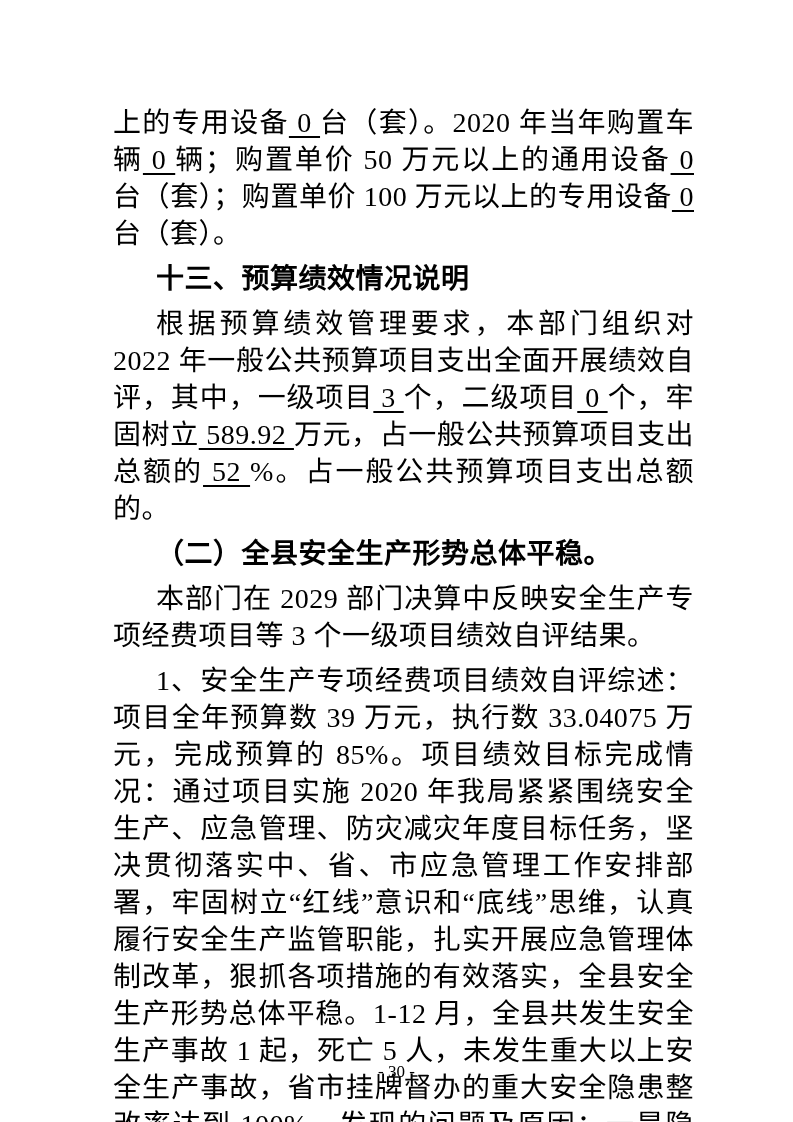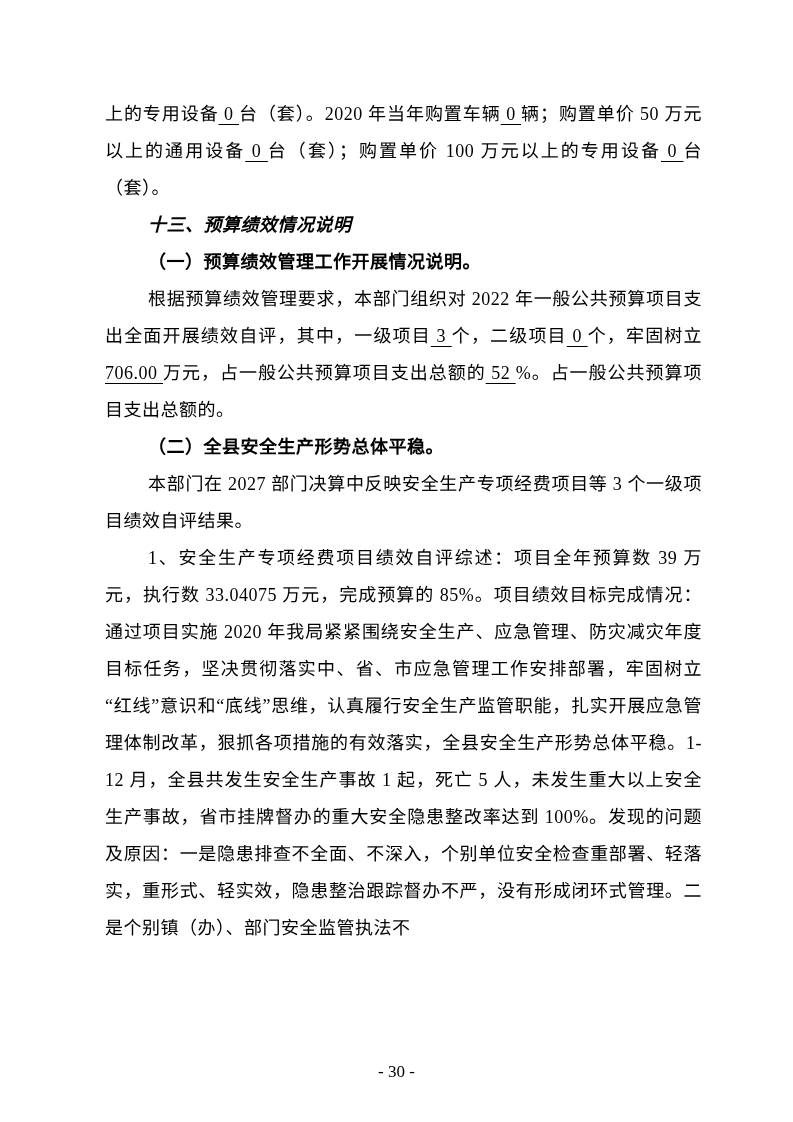--- a/index.html
+++ b/index.html
@@ -16,35 +16,34 @@
     font-family: "Liberation Serif", "DejaVu Serif", serif;
     color: #000000;
   }
   .content {
     position: absolute;
     left: 105px;
     top: 96px;
     width: 597px;
   }
   .content p {
-    margin: 0;
+    margin: 8px;
     padding: 0;
-    font-size: 18px;
+    font-size: 28px;
     line-height: 37px;
     text-align: justify;
     letter-spacing: 0.5px;
   }
   .indent {
     text-indent: 43px;
   }
   .h-hei {
     font-family: "Liberation Sans", "DejaVu Sans", sans-serif;
     font-weight: 600;
     letter-spacing: 1px;
-    font-style: italic;
   }
   .h-kai {
     font-weight: bold;
     letter-spacing: 1px;
   }
   .u {
     text-decoration: underline;
     text-underline-offset: 4px;
   }
   .footer {
@@ -63,26 +62,25 @@
 </head>
 <body>
 
 <div class="page">
   <div class="content">
 
     <p><span>上的专用设备</span><span class="u"> 0 </span><span>台（套）。2020 年当年购置车辆</span><span class="u"> 0 </span><span>辆；购置单价 50 万元以上的通用设备</span><span class="u"> 0 </span><span>台（套）；购置单价 100 万元以上的专用设备</span><span class="u"> 0 </span><span>台（套）。</span></p>
 
     <p class="h-hei indent">十三、预算绩效情况说明</p>
 
-    <p class="h-kai indent">（一）预算绩效管理工作开展情况说明。</p>
 
-    <p class="indent"><span>根据预算绩效管理要求，本部门组织对 2022 年一般公共预算项目支出全面开展绩效自评，其中，一级项目</span><span class="u"> 3 </span><span>个，二级项目</span><span class="u"> 0 </span><span>个，牢固树立</span><span class="u"> 706.00 </span><span>万元，占一般公共预算项目支出总额的</span><span class="u"> 52 </span><span>%。占一般公共预算项目支出总额的。</span></p>
+    <p class="indent"><span>根据预算绩效管理要求，本部门组织对 2022 年一般公共预算项目支出全面开展绩效自评，其中，一级项目</span><span class="u"> 3 </span><span>个，二级项目</span><span class="u"> 0 </span><span>个，牢固树立</span><span class="u"> 589.92 </span><span>万元，占一般公共预算项目支出总额的</span><span class="u"> 52 </span><span>%。占一般公共预算项目支出总额的。</span></p>
 
     <p class="h-kai indent">（二）全县安全生产形势总体平稳。</p>
 
-    <p class="indent">本部门在 2027 部门决算中反映安全生产专项经费项目等 3 个一级项目绩效自评结果。</p>
+    <p class="indent">本部门在 2029 部门决算中反映安全生产专项经费项目等 3 个一级项目绩效自评结果。</p>
 
     <p class="indent">1、安全生产专项经费项目绩效自评综述：项目全年预算数 39 万元，执行数 33.04075 万元，完成预算的 85%。项目绩效目标完成情况：通过项目实施 2020 年我局紧紧围绕安全生产、应急管理、防灾减灾年度目标任务，坚决贯彻落实中、省、市应急管理工作安排部署，牢固树立“红线”意识和“底线”思维，认真履行安全生产监管职能，扎实开展应急管理体制改革，狠抓各项措施的有效落实，全县安全生产形势总体平稳。1-12 月，全县共发生安全生产事故 1 起，死亡 5 人，未发生重大以上安全生产事故，省市挂牌督办的重大安全隐患整改率达到 100%。发现的问题及原因：一是隐患排查不全面、不深入，个别单位安全检查重部署、轻落实，重形式、轻实效，隐患整治跟踪督办不严，没有形成闭环式管理。二是个别镇（办）、部门安全监管执法不</p>
 
   </div>
 
   <div class="footer">- 30 -</div>
 </div>
 
 </body></html>

